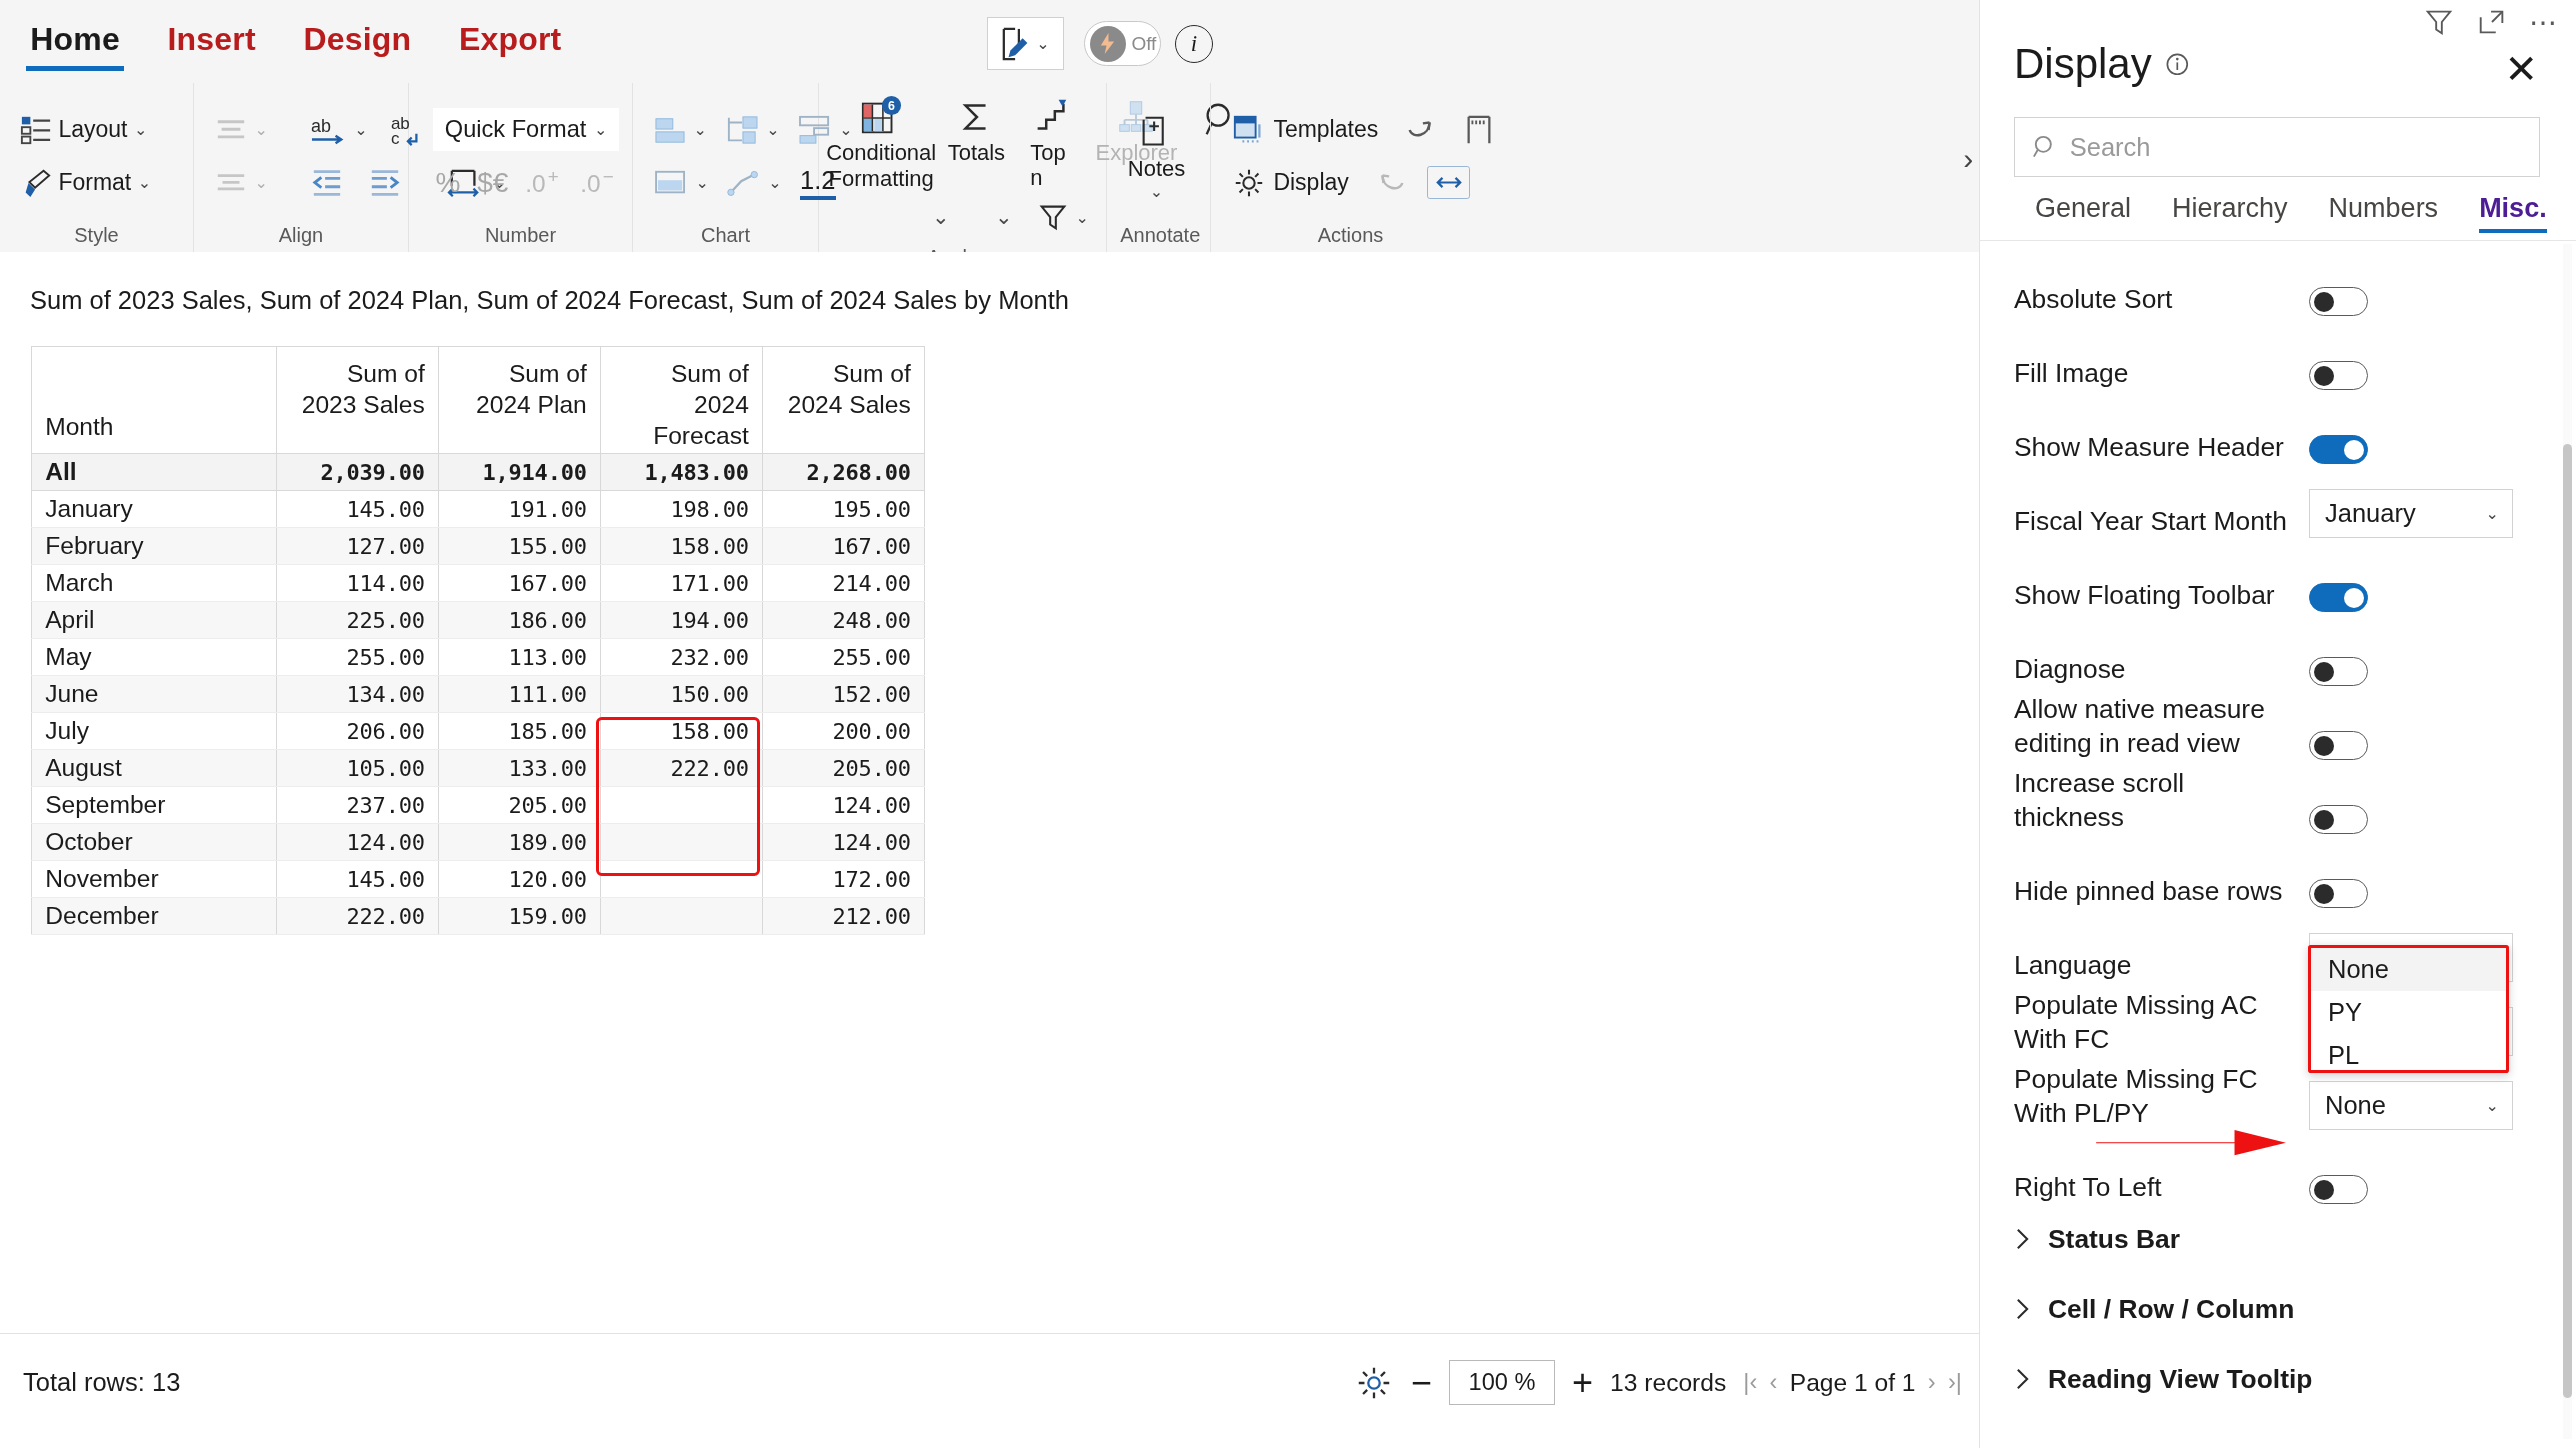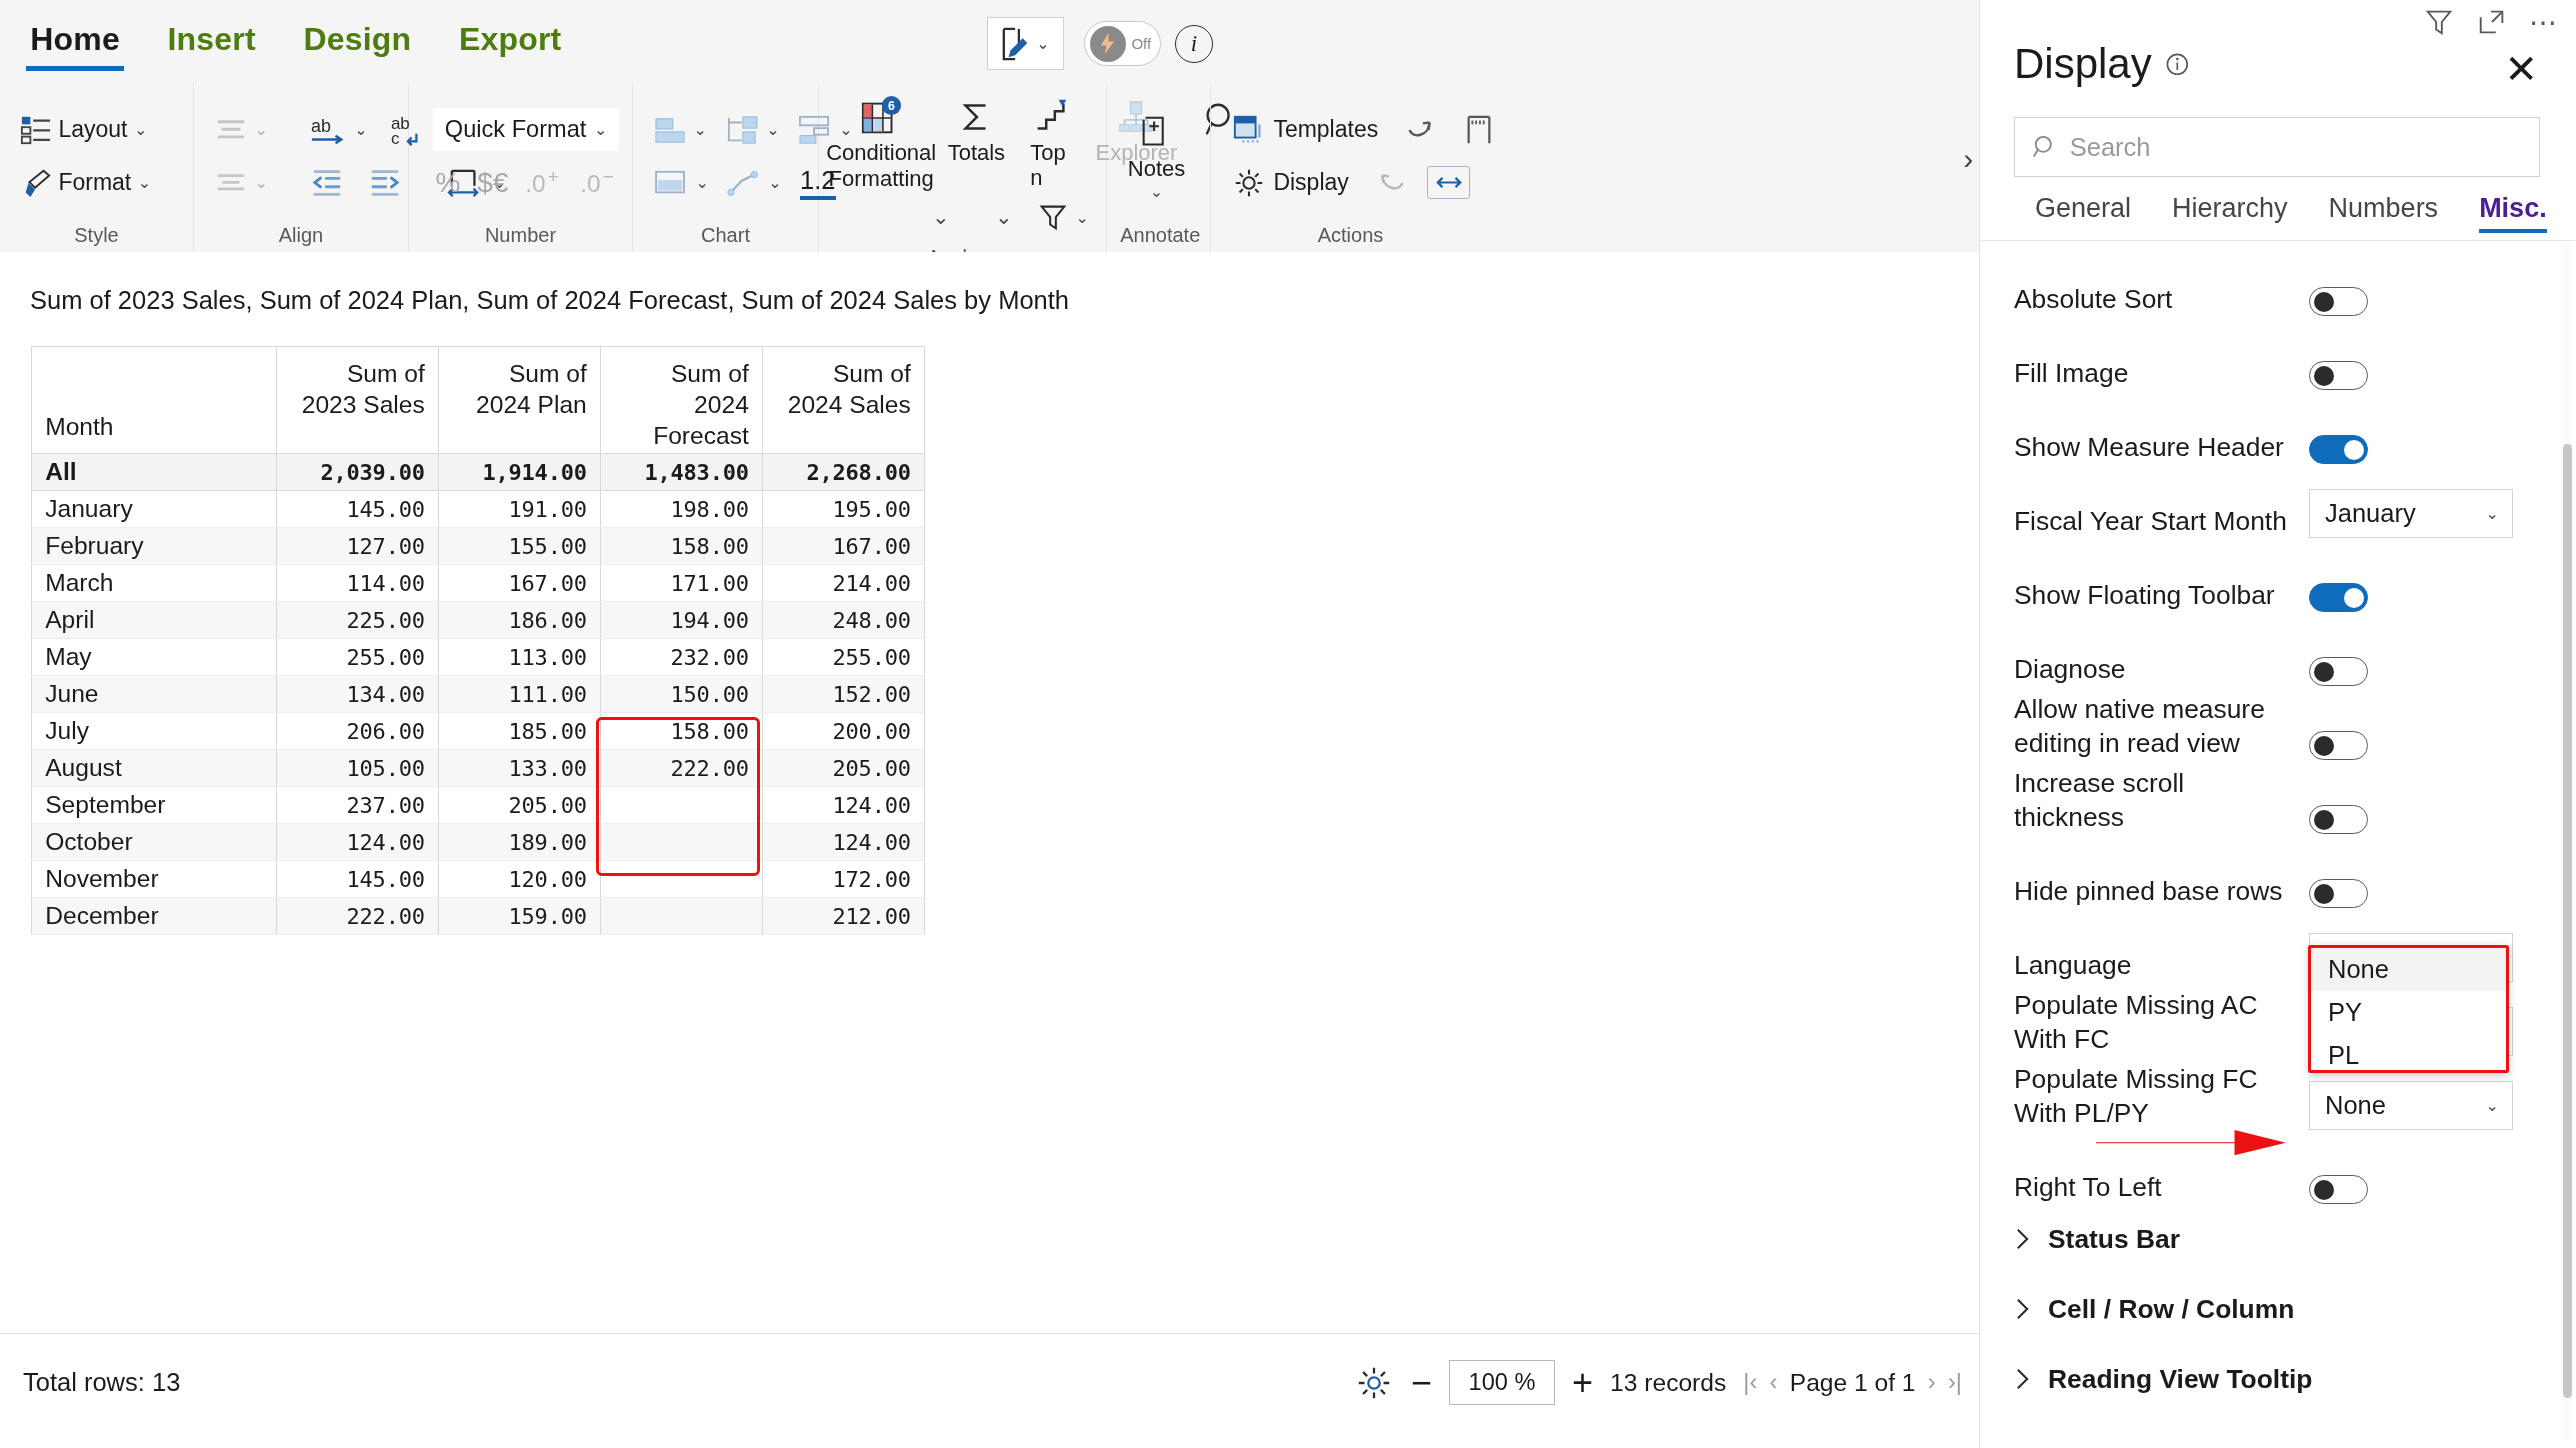--- a/index.html
+++ b/index.html
@@ -19,21 +19,21 @@
     background: #f5f5f5;
     border-bottom: 0.9px solid #e1e1e1;
   }
   .ribbon-tabs {
     position: absolute; left: 0; top: 0; height: 81px;
     display: flex; align-items: flex-start; padding-left: 26.4px; padding-top: 21px;
     gap: 40px;
     font-weight: bold;
   }
   .ribbon-tab {
-    font-size: 32px; color: #4d7c0f; padding: 0 3.8px 13.2px 3.8px;
+    font-size: 32px; color: #b91c1c; padding: 0 3.8px 13.2px 3.8px;
     position: relative; cursor: pointer; letter-spacing: 0.2px;
   }
   .ribbon-tab.active { color: #1b1b1b; }
   .ribbon-tab.active::after {
     content: ""; position: absolute; left: 0; right: 0; bottom: 0;
     height: 5.7px; background: #0f6cbd;
   }
   .ribbon-body {
     position: absolute; left: 0; top: 83px; right: 0; bottom: 0;
     display: flex; align-items: stretch;
@@ -90,21 +90,21 @@
     border: 0.9px solid #d0d0d0; background: #fff;
     display: flex; align-items: center; justify-content: center; gap: 2.8px; cursor: pointer;
   }
   .pill-off {
     position: absolute; left: 1084px; top: 21px; width: 77px; height: 45px;
     border: 0.9px solid #c8c8c8; border-radius: 23px; background: #fff;
     display: flex; align-items: center; gap: 5.7px; padding-left: 4.7px; cursor: pointer;
   }
   .pill-off .knob { width: 36px; height: 36px; border-radius: 50%; background: #8a8a8a;
     display: flex; align-items: center; justify-content: center; }
-  .pill-off .lbl { font-size: 15px; color: #8a8a8a; }
+  .pill-off .lbl { font-size: 19px; color: #8a8a8a; }
   .info-circ {
     position: absolute; left: 1175px; top: 24.6px; width: 38px; height: 38px;
     border-radius: 50%; border: 1.9px solid #2b2b2b; display: flex;
     align-items: center; justify-content: center; font-size: 23px;
     font-family: "Liberation Serif", serif; font-style: italic; cursor: pointer;
   }
   .ribbon-expand {
     position: absolute; right: 5.7px; top: 142px; font-size: 30px; color: #444; cursor: pointer;
   }
 

